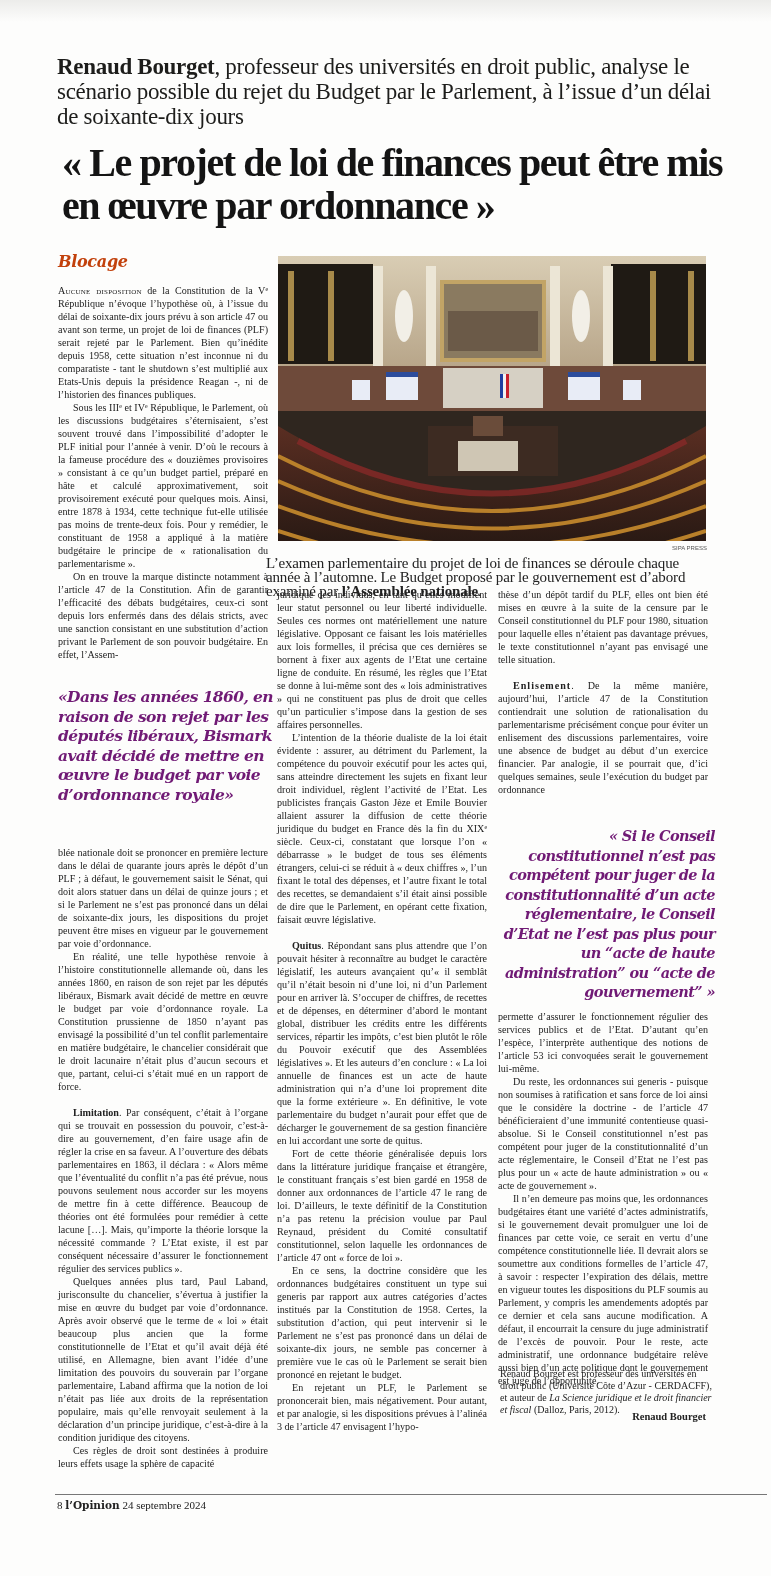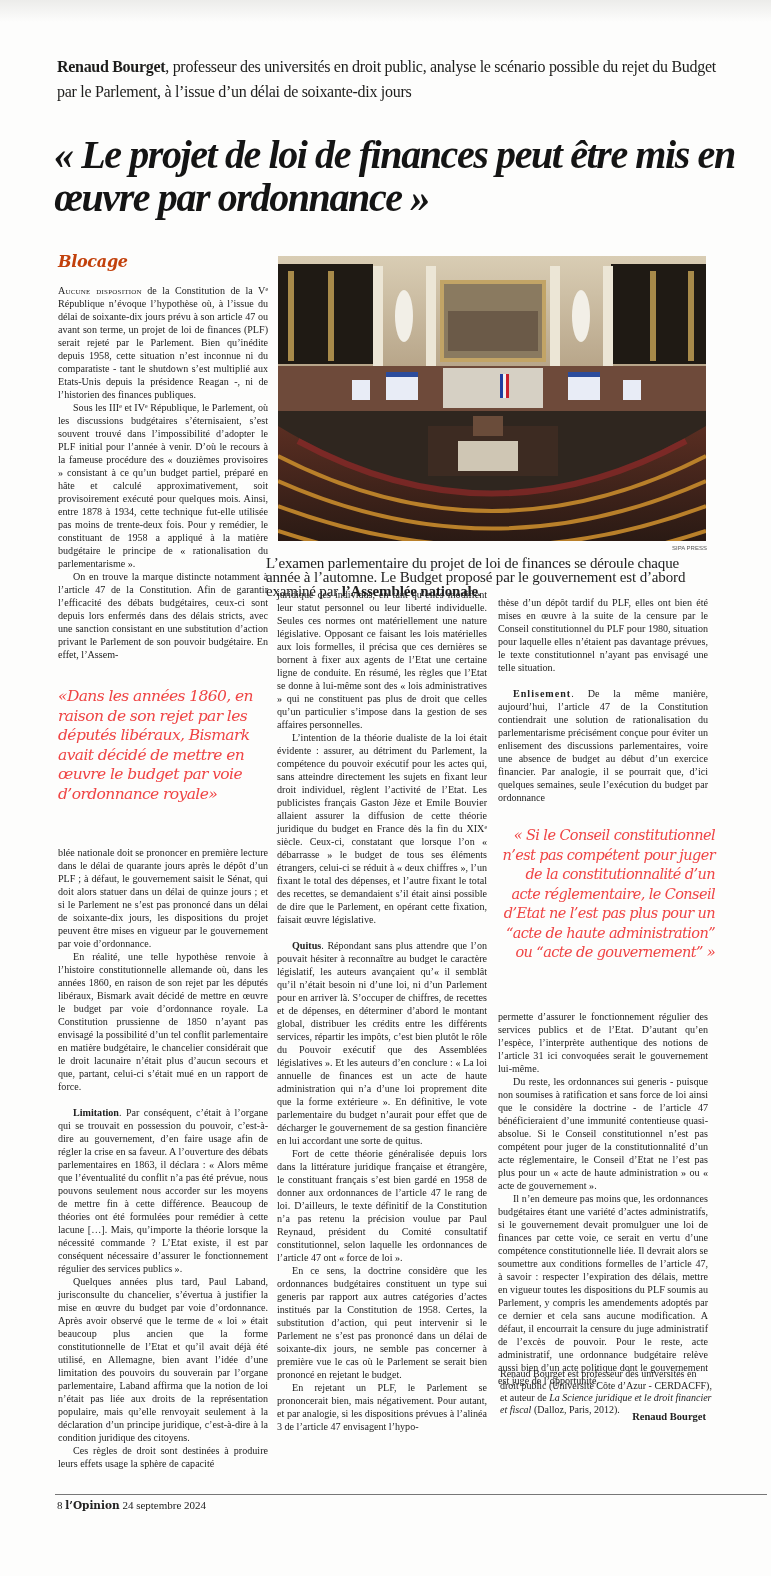--- a/index.html
+++ b/index.html
@@ -1,39 +1,39 @@
 <!DOCTYPE html>
 <html><head>
 <meta charset="utf-8">
 <style>
   html, body { margin:0; padding:0; background:#ffffff; }
   body { width:771px; height:1576px; position:relative; overflow:hidden; font-family:"DejaVu Serif", serif; color:#1d1d1b; }
   .page { position:absolute; left:0; top:0; width:771px; height:1576px; background:#fdfdfc; }
   .topshade { position:absolute; left:0; top:0; width:771px; height:22px; background:linear-gradient(#ececea, #fdfdfc); }
 
-  .standfirst { position:absolute; left:57px; top:54px; width:670px; font-family:"Liberation Serif", serif; font-size:16px; line-height:25px; letter-spacing:-0.3px; color:#1d1d1b; }
+  .standfirst { position:absolute; left:57px; top:54px; width:670px; font-family:"Liberation Serif", serif; font-size:23px; line-height:25px; letter-spacing:-0.3px; color:#1d1d1b; }
   .standfirst b { font-weight:bold; }
   .headline { position:absolute; left:54px; top:133px; width:700px; font-family:"Liberation Serif", serif; font-weight:bold; font-size:40px; line-height:43px; letter-spacing:-1.4px; color:#141414; }
 
   .kicker { position:absolute; left:58px; top:252px; font-family:"DejaVu Serif", serif; font-style:italic; font-weight:bold; font-size:16px; color:#c2410c; letter-spacing:-0.3px; }
 
   .col { position:absolute; font-family:"Liberation Serif", serif; font-size:10.1px; line-height:13px; color:#222; text-align:justify; hyphens:auto; }
   .col p { margin:0; text-indent:15px; }
   .col p.noindent { text-indent:0; }
   .col p.gap { margin-top:13px; }
   .smallcaps { font-variant:small-caps; letter-spacing:0.2px; }
   .lead { font-weight:bold; }
 
   .col1 { left:58px; top:284px; width:210px; }
   .col1b { left:58px; top:846px; width:210px; }
   .col2 { left:277px; top:588px; width:210px; }
-  .col3 { left:498px; top:588px; width:210px;margin-top:8px; }
+  .col3 { left:498px; top:588px; width:210px; }
   .col3b { left:498px; top:1010px; width:210px; }
 
-  .pullquote { position:absolute; font-family:"DejaVu Serif", serif; font-style:italic; font-weight:normal; color:#ef4444; letter-spacing:-0.6px; }
+  .pullquote { position:absolute; font-family:"DejaVu Serif", serif; font-style:italic; font-weight:bold; color:#701a75; letter-spacing:-0.6px; }
   .pq1 { left:58px; top:687px; width:215px; font-size:15.5px; line-height:19.5px; }
   .pq2 { left:500px; top:826px; width:215px; font-size:14.5px; line-height:19.5px;text-align:right; }
 
   .photo { position:absolute; left:278px; top:256px; width:428px; height:285px; overflow:hidden; background:#3a2a22; }
   .credit { position:absolute; left:672px; top:545px; font-family:"Liberation Sans", sans-serif; font-size:6px; color:#555; }
   .caption { position:absolute; left:266px; top:556px; width:440px; font-family:"Liberation Serif", serif; font-size:15px; line-height:14px; color:#222; letter-spacing:-0.15px; }
   .caption b { font-weight:bold; }
 
   .signature { position:absolute; left:560px; top:1411px; width:146px; text-align:right; font-family:"Liberation Serif", serif; font-weight:bold; font-size:10.5px; color:#222; }
   .bio { position:absolute; left:500px; top:1368px; width:215px; font-family:"Liberation Serif", serif; font-size:10px; line-height:12px; color:#222; }
@@ -44,21 +44,21 @@
   .footer .brand { font-weight:bold; font-family:"DejaVu Serif", serif; font-size:10.5px; }
 </style>
 </head>
 <body>
 
 <div class="page">
   <div class="topshade"></div>
 
   <div class="standfirst"><b>Renaud Bourget</b><span>, professeur des universités en droit public, analyse le scénario possible du rejet du Budget par le Parlement, à l’issue d’un délai de soixante-dix jours</span></div>
 
-  <h1 class="headline" style="margin:0;font-style:italic;">« Le projet de loi de finances peut être mis en œuvre par ordonnance »</h1>
+  <h1 class="headline" style="margin:8px;">« Le projet de loi de finances peut être mis en œuvre par ordonnance »</h1>
 
   <div class="kicker">Blocage</div>
 
   <div class="col col1">
     <p class="noindent"><span class="smallcaps">Aucune disposition</span><span> de la Constitution de la Vᵉ République n’évoque l’hypothèse où, à l’issue du délai de soixante-dix jours prévu à son article 47 ou avant son terme, un projet de loi de finances (PLF) serait rejeté par le Parlement. Bien qu’inédite depuis 1958, cette situation n’est inconnue ni du comparatiste - tant le shutdown s’est multiplié aux Etats-Unis depuis la présidence Reagan -, ni de l’historien des finances publiques.</span></p>
     <p>Sous les IIIᵉ et IVᵉ République, le Parlement, où les discussions budgétaires s’éternisaient, s’est souvent trouvé dans l’impossibilité d’adopter le PLF initial pour l’année à venir. D’où le recours à la fameuse procédure des « douzièmes provisoires » consistant à ce qu’un budget partiel, préparé en hâte et calculé approximativement, soit provisoirement exécuté pour quelques mois. Ainsi, entre 1878 à 1934, cette technique fut-elle utilisée pas moins de trente-deux fois. Pour y remédier, le constituant de 1958 a appliqué à la matière budgétaire le principe de « rationalisation du parlementarisme ».</p>
     <p>On en trouve la marque distincte notamment à l’article 47 de la Constitution. Afin de garantir l’efficacité des débats budgétaires, ceux-ci sont depuis lors enfermés dans des délais stricts, avec une sanction consistant en une substitution d’action privant le Parlement de son pouvoir budgétaire. En effet, l’Assem-</p>
   </div>
 
   <div class="pullquote pq1">«Dans les années 1860, en raison de son rejet par les députés libéraux, Bismark avait décidé de mettre en œuvre le budget par voie d’ordonnance royale»</div>
@@ -144,21 +144,21 @@
   </div>
 
   <div class="col col3">
     <p class="noindent">thèse d’un dépôt tardif du PLF, elles ont bien été mises en œuvre à la suite de la censure par le Conseil constitutionnel du PLF pour 1980, situation pour laquelle elles n’étaient pas davantage prévues, le texte constitutionnel n’ayant pas envisagé une telle situation.</p>
     <p class="gap"><span class="lead" style="letter-spacing:1px;">Enlisement</span><span>. De la même manière, aujourd’hui, l’article 47 de la Constitution contiendrait une solution de rationalisation du parlementarisme précisément conçue pour éviter un enlisement des discussions parlementaires, voire une absence de budget au début d’un exercice financier. Par analogie, il se pourrait que, d’ici quelques semaines, seule l’exécution du budget par ordonnance</span></p>
   </div>
 
   <div class="pullquote pq2">« Si le Conseil constitutionnel n’est pas compétent pour juger de la constitutionnalité d’un acte réglementaire, le Conseil d’Etat ne l’est pas plus pour un “acte de haute administration” ou “acte de gouvernement” »</div>
 
   <div class="col col3b">
-    <p class="noindent">permette d’assurer le fonctionnement régulier des services publics et de l’Etat. D’autant qu’en l’espèce, l’interprète authentique des notions de l’article 31 ici convoquées serait le gouvernement lui-même.</p>
+    <p class="noindent">permette d’assurer le fonctionnement régulier des services publics et de l’Etat. D’autant qu’en l’espèce, l’interprète authentique des notions de l’article 53 ici convoquées serait le gouvernement lui-même.</p>
     <p>Du reste, les ordonnances sui generis - puisque non soumises à ratification et sans force de loi ainsi que le considère la doctrine - de l’article 47 bénéficieraient d’une immunité contentieuse quasi-absolue. Si le Conseil constitutionnel n’est pas compétent pour juger de la constitutionnalité d’un acte réglementaire, le Conseil d’Etat ne l’est pas plus pour un « acte de haute administration » ou « acte de gouvernement ».</p>
     <p>Il n’en demeure pas moins que, les ordonnances budgétaires étant une variété d’actes administratifs, si le gouvernement devait promulguer une loi de finances par cette voie, ce serait en vertu d’une compétence constitutionnelle liée. Il devrait alors se soumettre aux conditions formelles de l’article 47, à savoir : respecter l’expiration des délais, mettre en vigueur toutes les dispositions du PLF soumis au Parlement, y compris les amendements adoptés par ce dernier et cela sans aucune modification. A défaut, il encourrait la censure du juge administratif de l’excès de pouvoir. Pour le reste, acte administratif, une ordonnance budgétaire relève aussi bien d’un acte politique dont le gouvernement est juge de l’opportunité.</p>
   </div>
 
   <div class="signature">Renaud Bourget</div>
 
   <div class="bio"><span>Renaud Bourget est professeur des universités en droit public (Université Côte d’Azur - CERDACFF), et auteur de </span><i>La Science juridique et le droit financier et fiscal</i><span> (Dalloz, Paris, 2012).</span></div>
 
   <div class="footer-rule"></div>
   <div class="footer">

